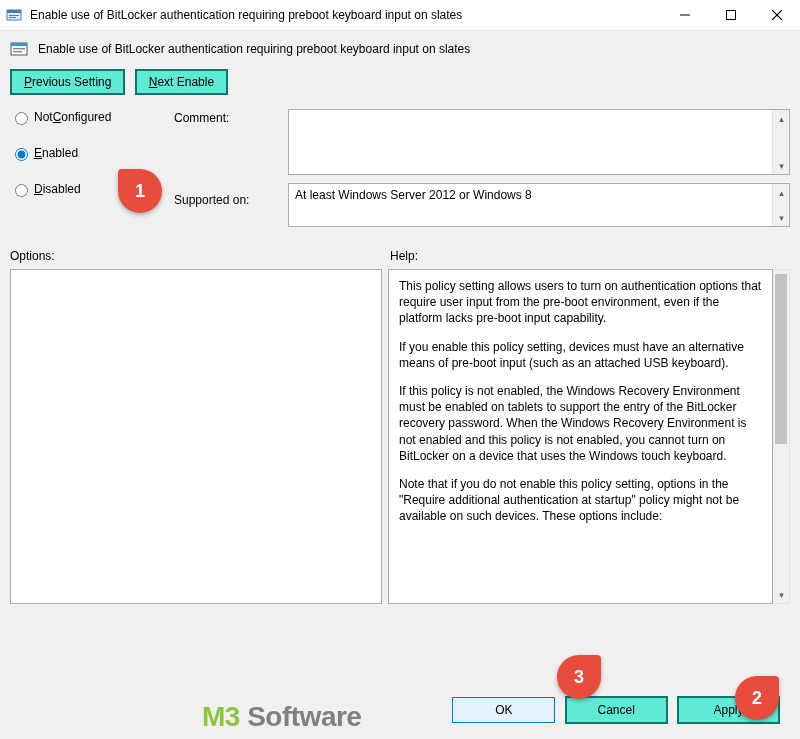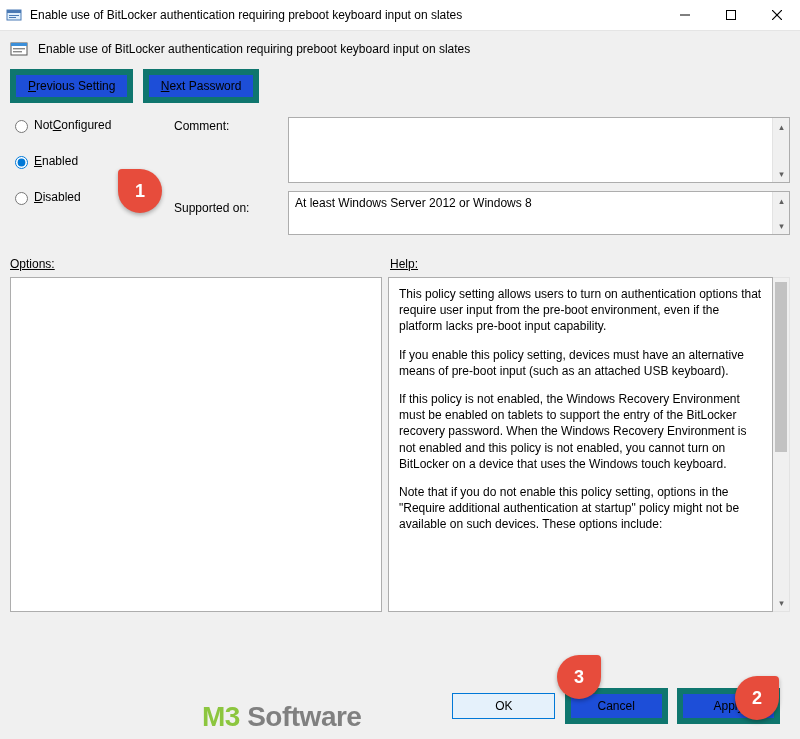--- a/index.html
+++ b/index.html
@@ -41,22 +41,22 @@
   }
 
   
   .policy-header { display:flex; align-items:center; margin-bottom:10px; }
   .policy-header .policy-icon { width:20px; height:20px; margin-right:8px; display:flex; align-items:center; }
   .policy-title { font-size:12px; }
 
   
   .nav-row { margin-bottom:14px; }
   .btn {
-    background:#1d4ed8;
-    border:6px solid #0f766e;
+    background:#5eead4;
+    border:2px solid #0f766e;
     padding:4px 12px;
     font-family:inherit;
     font-size:12px;
     cursor:pointer;
     margin-right:6px;
   }
   .u { text-decoration: underline; }
 
   
   .state-layout {
@@ -84,21 +84,21 @@
     display:flex; align-items:center; justify-content:center;
     font-size:9px; color:#606060;
   }
   .scroll-arrows .arrup { top:0; }
   .scroll-arrows .arrdn { bottom:0; }
 
   .comment-box { height:66px; }
   .supported-box { height:44px; margin-top:8px; }
 
   
-  .panels-header { display:flex; margin-top:22px; margin-bottom:6px; font-size:12px;text-decoration:underline; }
+  .panels-header { display:flex; margin-top:22px; margin-bottom:6px; font-size:12px; }
   .panels-header .oplbl { width:380px; }
   .panels {
     display:flex;
     gap:6px;
     position:relative;
   }
   .options-box {
     width:372px;
     height:335px;
     background:#fff;
@@ -222,21 +222,21 @@
       </svg>
     </span>
     <span class="policy-title">Enable use of BitLocker authentication requiring preboot keyboard input on slates</span>
   </div>
 
   <div class="nav-row">
     <button class="btn">
       <span class="u">P</span><span>revious Setting</span>
     </button>
     <button class="btn">
-      <span class="u">N</span><span>ext Password</span>
+      <span class="u">N</span><span>ext Enable</span>
     </button>
   </div>
 
   <div class="state-layout">
     <div class="radio-stack">
       <label>
         <input type="radio" name="state" style="">
         <span>Not </span>
           <span class="u">C</span>
           <span>onfigured</span>

